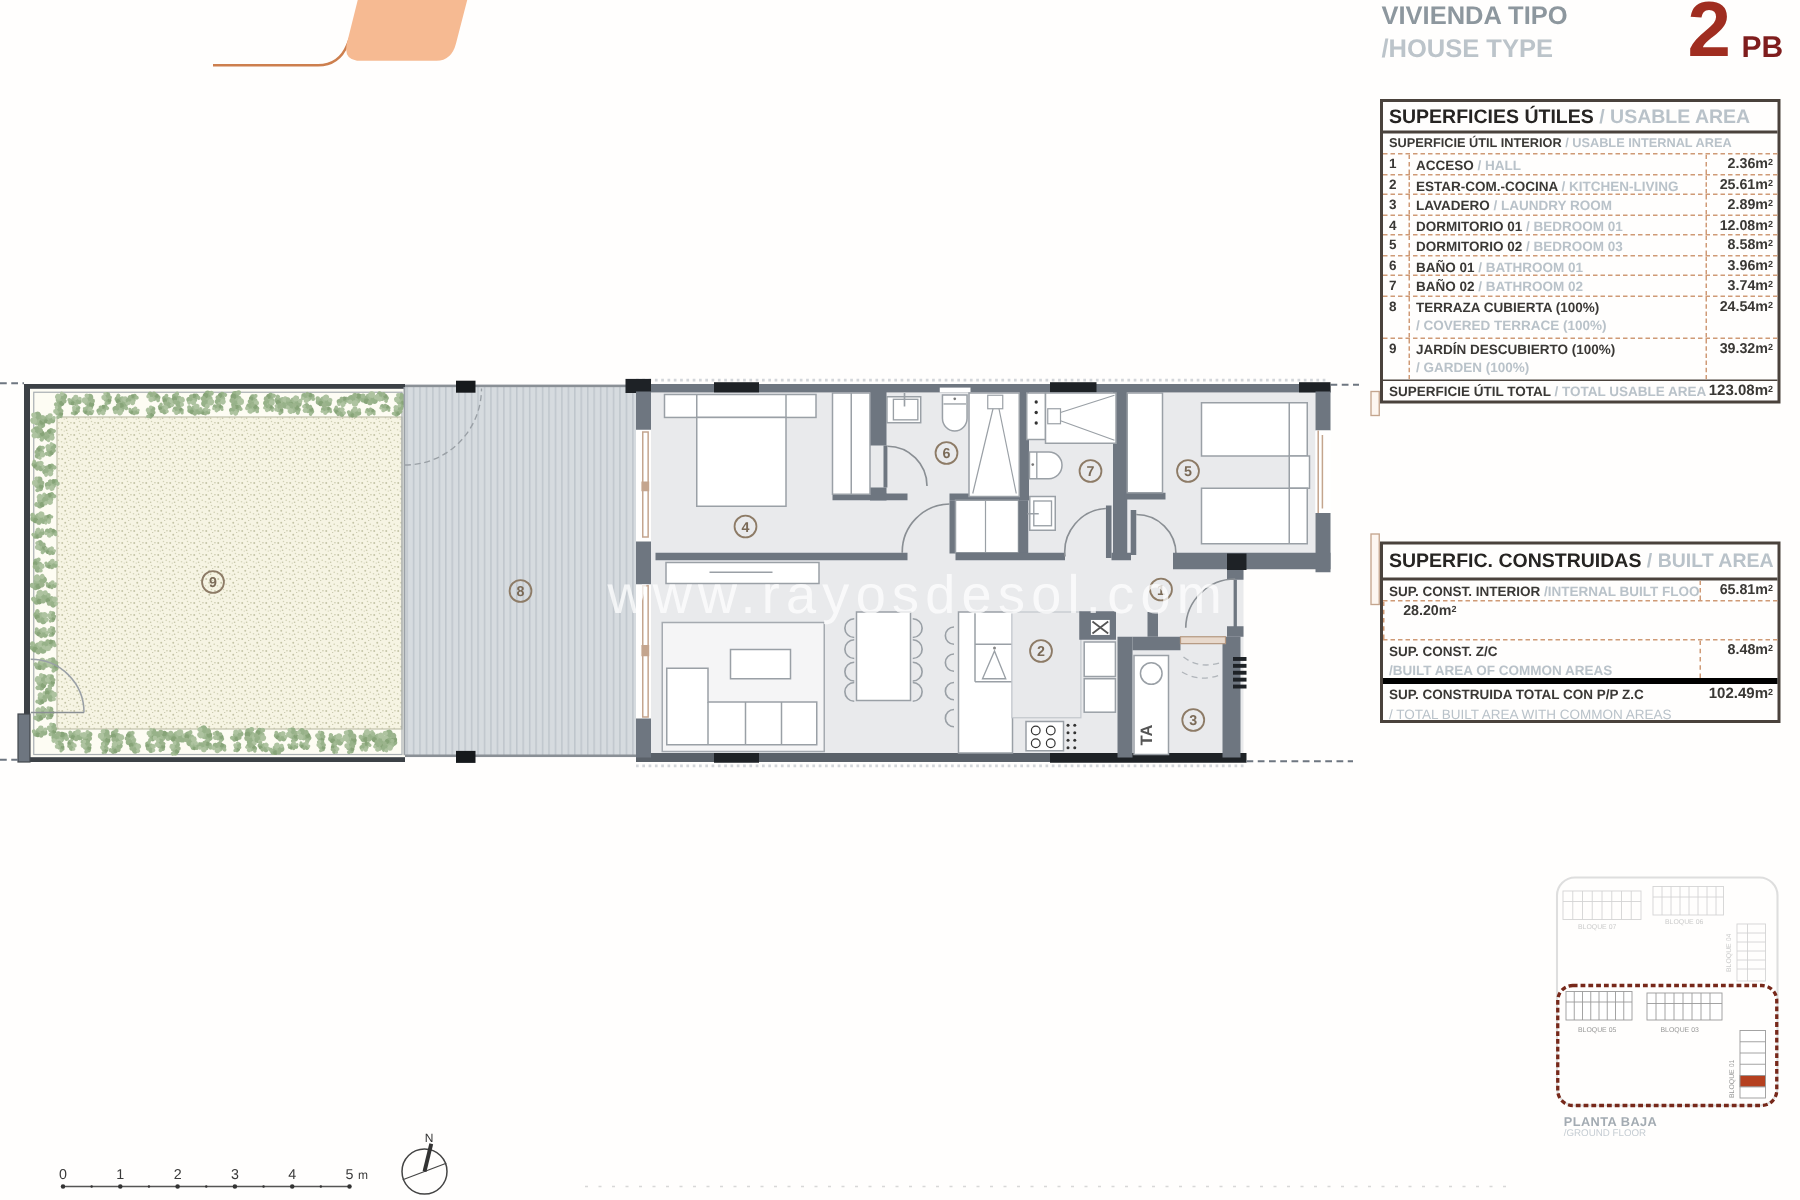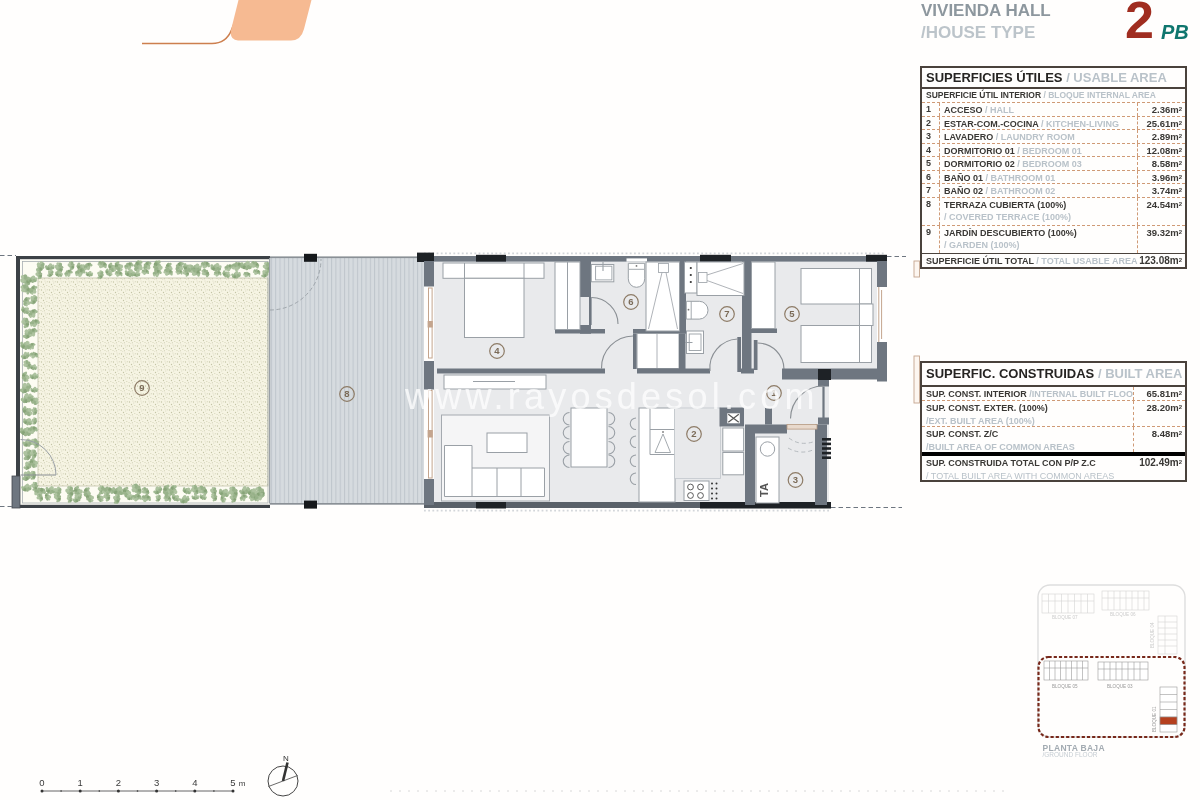--- a/index.html
+++ b/index.html
@@ -3,21 +3,21 @@
 <meta charset="utf-8">
 <style>
   html,body{margin:0;padding:0;background:#ffffff;}
   #page{position:relative;width:1200px;height:800px;background:#fffefd;overflow:hidden;
         font-family:"Liberation Sans",sans-serif;}
   .abs{position:absolute;}
   
   #hdr-es{left:921px;top:2px;font-size:17px;font-weight:bold;color:#8d979e;line-height:1;}
   #hdr-en{left:921px;top:24px;font-size:17px;font-weight:bold;color:#bcc4ca;line-height:1;}
   #hdr-2{left:1125px;top:-6px;font-size:52px;font-weight:bold;color:#a02d20;line-height:1;}
-  #hdr-pb{left:1161px;top:22px;font-size:20px;font-weight:bold;color:#0f766e;line-height:1;font-style:italic;}
+  #hdr-pb{left:1161px;top:22px;font-size:20px;font-weight:bold;color:#7f1d1d;line-height:1;}
   
   .tbl{position:absolute;left:920px;width:263px;border:2px solid #4a423c;background:#fffefd;
        font-size:9px;color:#3a3835;}
   .tbl .title{height:17px;padding:2px 4px 0 4px;border-bottom:2px solid #4a423c;font-size:13px;
        font-weight:bold;color:#262422;white-space:nowrap;overflow:hidden;}
   .tbl .title .en{color:#b9c2c9;text-align:right;}
   .g{color:#b9c2c9;font-weight:bold;}
   .row{position:relative;border-bottom:1px dashed #cf9a76;display:flex;align-items:stretch;
        white-space:nowrap;overflow:hidden;}
   .h1{height:12.5px;} .h2{height:27px;} 
@@ -633,31 +633,31 @@
 <g stroke="#444" fill="none">
   <circle cx="283" cy="781" r="15" stroke-width="1"></circle>
   <line x1="268.5" y1="786.5" x2="297.5" y2="775.5" stroke-width="0.8"></line>
   <line x1="283" y1="781" x2="287.5" y2="762.5" stroke-width="2.6" stroke="#333"></line>
 </g>
 <text x="286" y="761" font-size="8" fill="#333" text-anchor="middle" font-family="Liberation Sans,sans-serif">N</text>
 
 <path d="M390,791 H1005" stroke="#d8d8d8" stroke-width="1" stroke-dasharray="2,7" fill="none"></path>
 </svg>
 
-<div class="abs" id="hdr-es">VIVIENDA HALL</div>
+<div class="abs" id="hdr-es">VIVIENDA TIPO</div>
 
 <div class="abs" id="hdr-en">/HOUSE TYPE</div>
 
 <div class="abs" id="hdr-2">2</div>
 
 <div class="abs" id="hdr-pb">PB</div>
 
 <div class="tbl" style="top:66px;">
   <div class="title">SUPERFICIES ÚTILES <span class="en">/ USABLE AREA</span></div>
-  <div class="sub">SUPERFICIE ÚTIL INTERIOR <span class="g">/ BLOQUE INTERNAL AREA</span></div>
+  <div class="sub">SUPERFICIE ÚTIL INTERIOR <span class="g">/ USABLE INTERNAL AREA</span></div>
   <div class="row h1">
         <div class="num">1</div>
         <div class="nm">ACCESO <span class="g">/ HALL</span></div>
         <div class="val">2.36m<sup>2</sup></div>
       </div>
   <div class="row h1">
         <div class="num">2</div>
         <div class="nm">ESTAR-COM.-COCINA <span class="g">/ KITCHEN-LIVING</span></div>
         <div class="val">25.61m<sup>2</sup></div>
       </div>
@@ -702,21 +702,20 @@
       </div>
 </div>
 
 <div class="tbl" style="top:361px;">
   <div class="title" style="height:19px;padding-top:3px">SUPERFIC. CONSTRUIDAS <span class="en">/ BUILT AREA</span></div>
   <div class="row" style="height:13px">
         <div class="nm">SUP. CONST. INTERIOR <span class="g">/INTERNAL BUILT FLOOR</span></div>
         <div class="val" style="width:48px">65.81m<sup>2</sup></div>
       </div>
   <div class="row" style="height:25px">
-        <div class="nm">SUP. CONST. EXTER. (100%)<br><span class="g">/EXT. BUILT AREA (100%)</span></div>
         <div class="val" style="width:48px">28.20m<sup>2</sup></div>
       </div>
   <div class="row" style="height:25px;border-bottom:4px solid #000000">
         <div class="nm">SUP. CONST. Z/C<br><span class="g">/BUILT AREA OF COMMON AREAS</span></div>
         <div class="val" style="width:48px">8.48m<sup>2</sup></div>
       </div>
   <div class="tot" style="border-top:none;height:24px">
         <div class="nm">SUP. CONSTRUIDA TOTAL CON P/P Z.C<br><span class="g" style="font-weight:normal">/ TOTAL BUILT AREA WITH COMMON AREAS</span></div>
         <div class="val" style="border-left:none;width:52px;font-size:10px">102.49m<sup>2</sup></div>
       </div>

